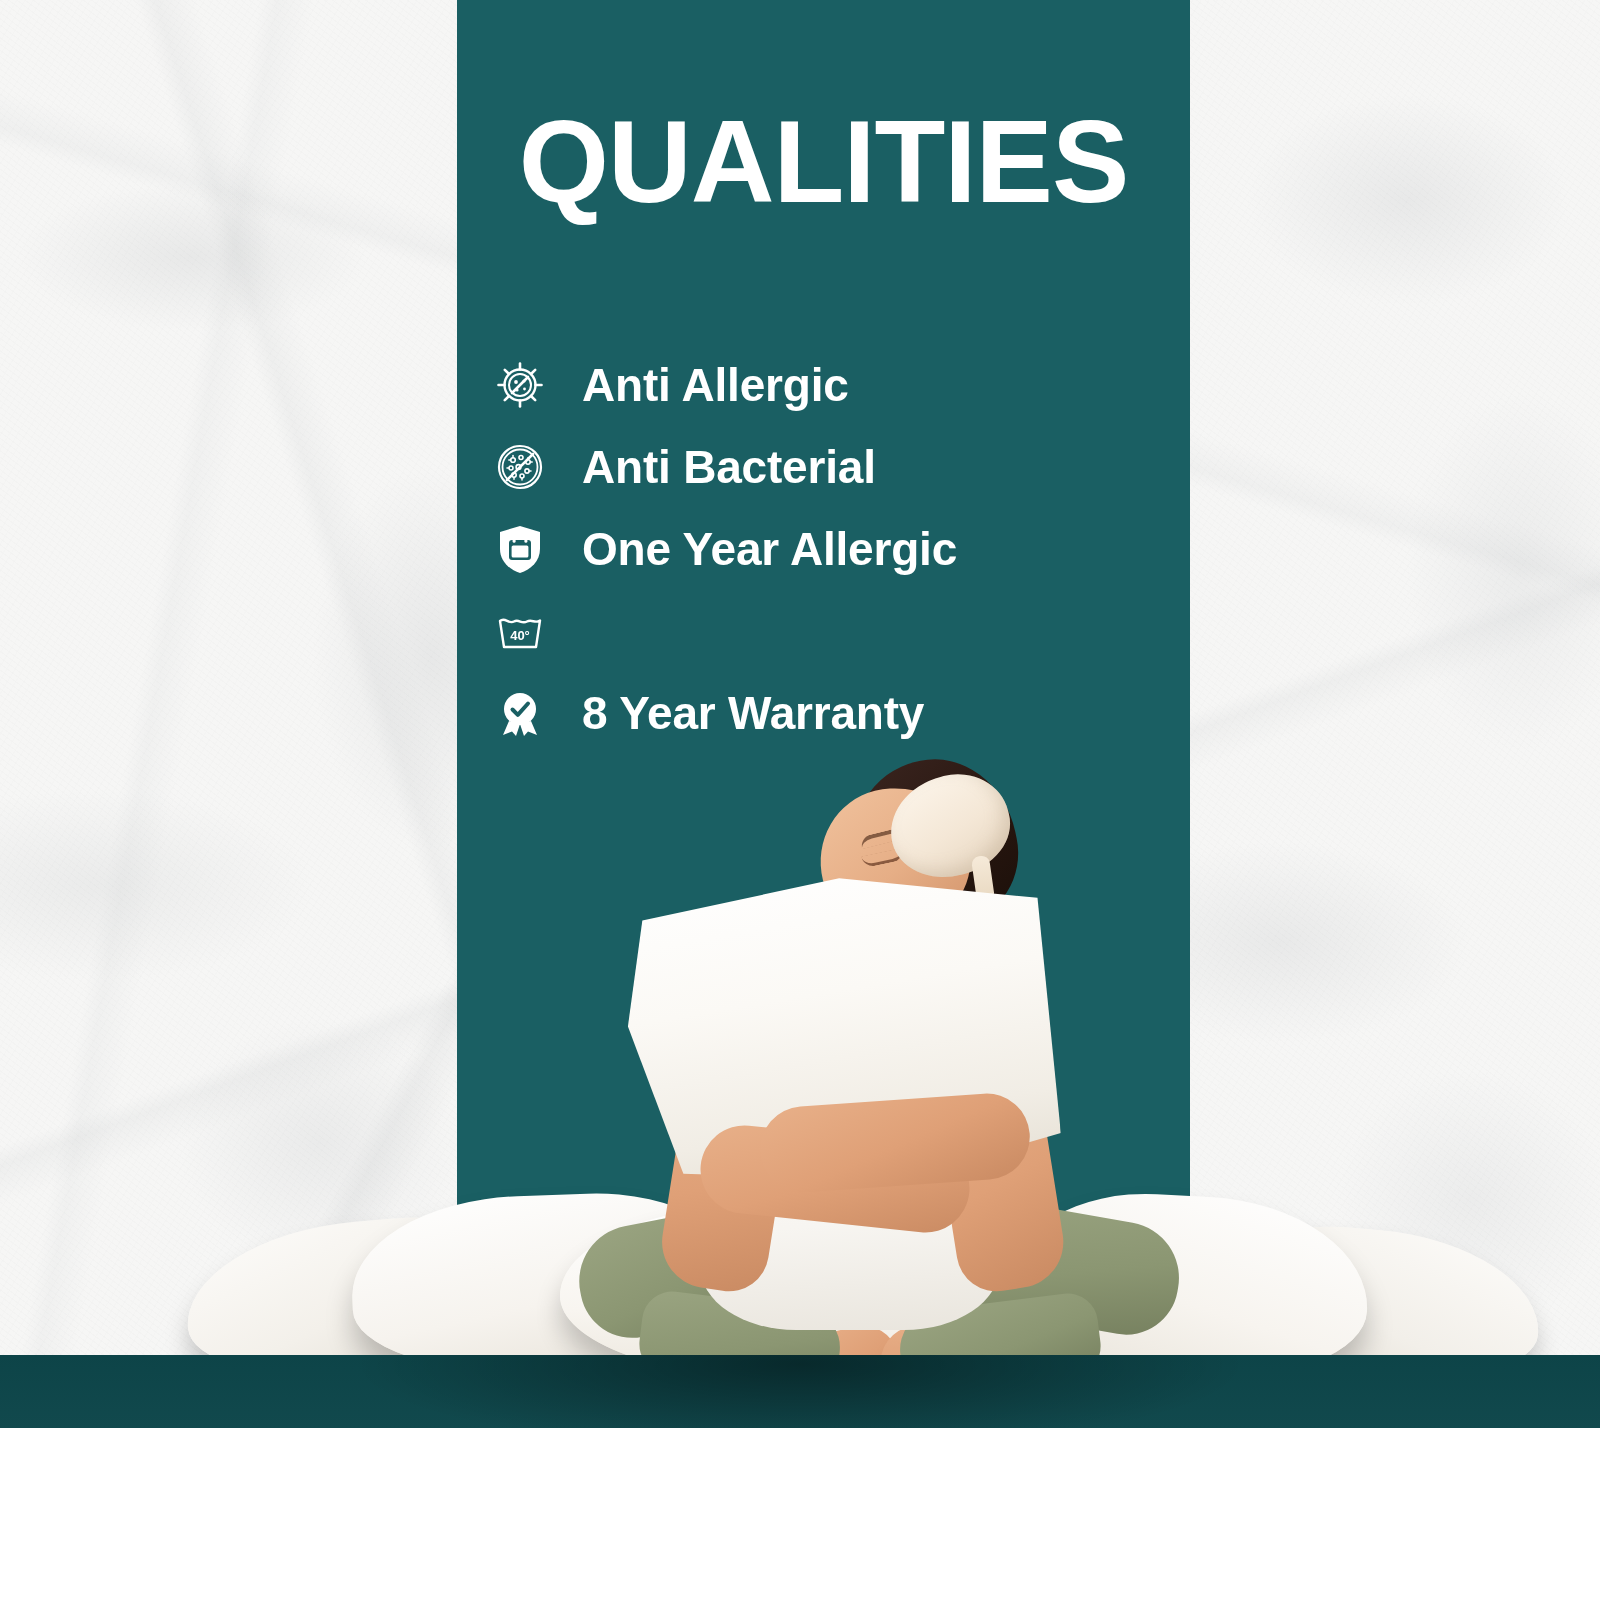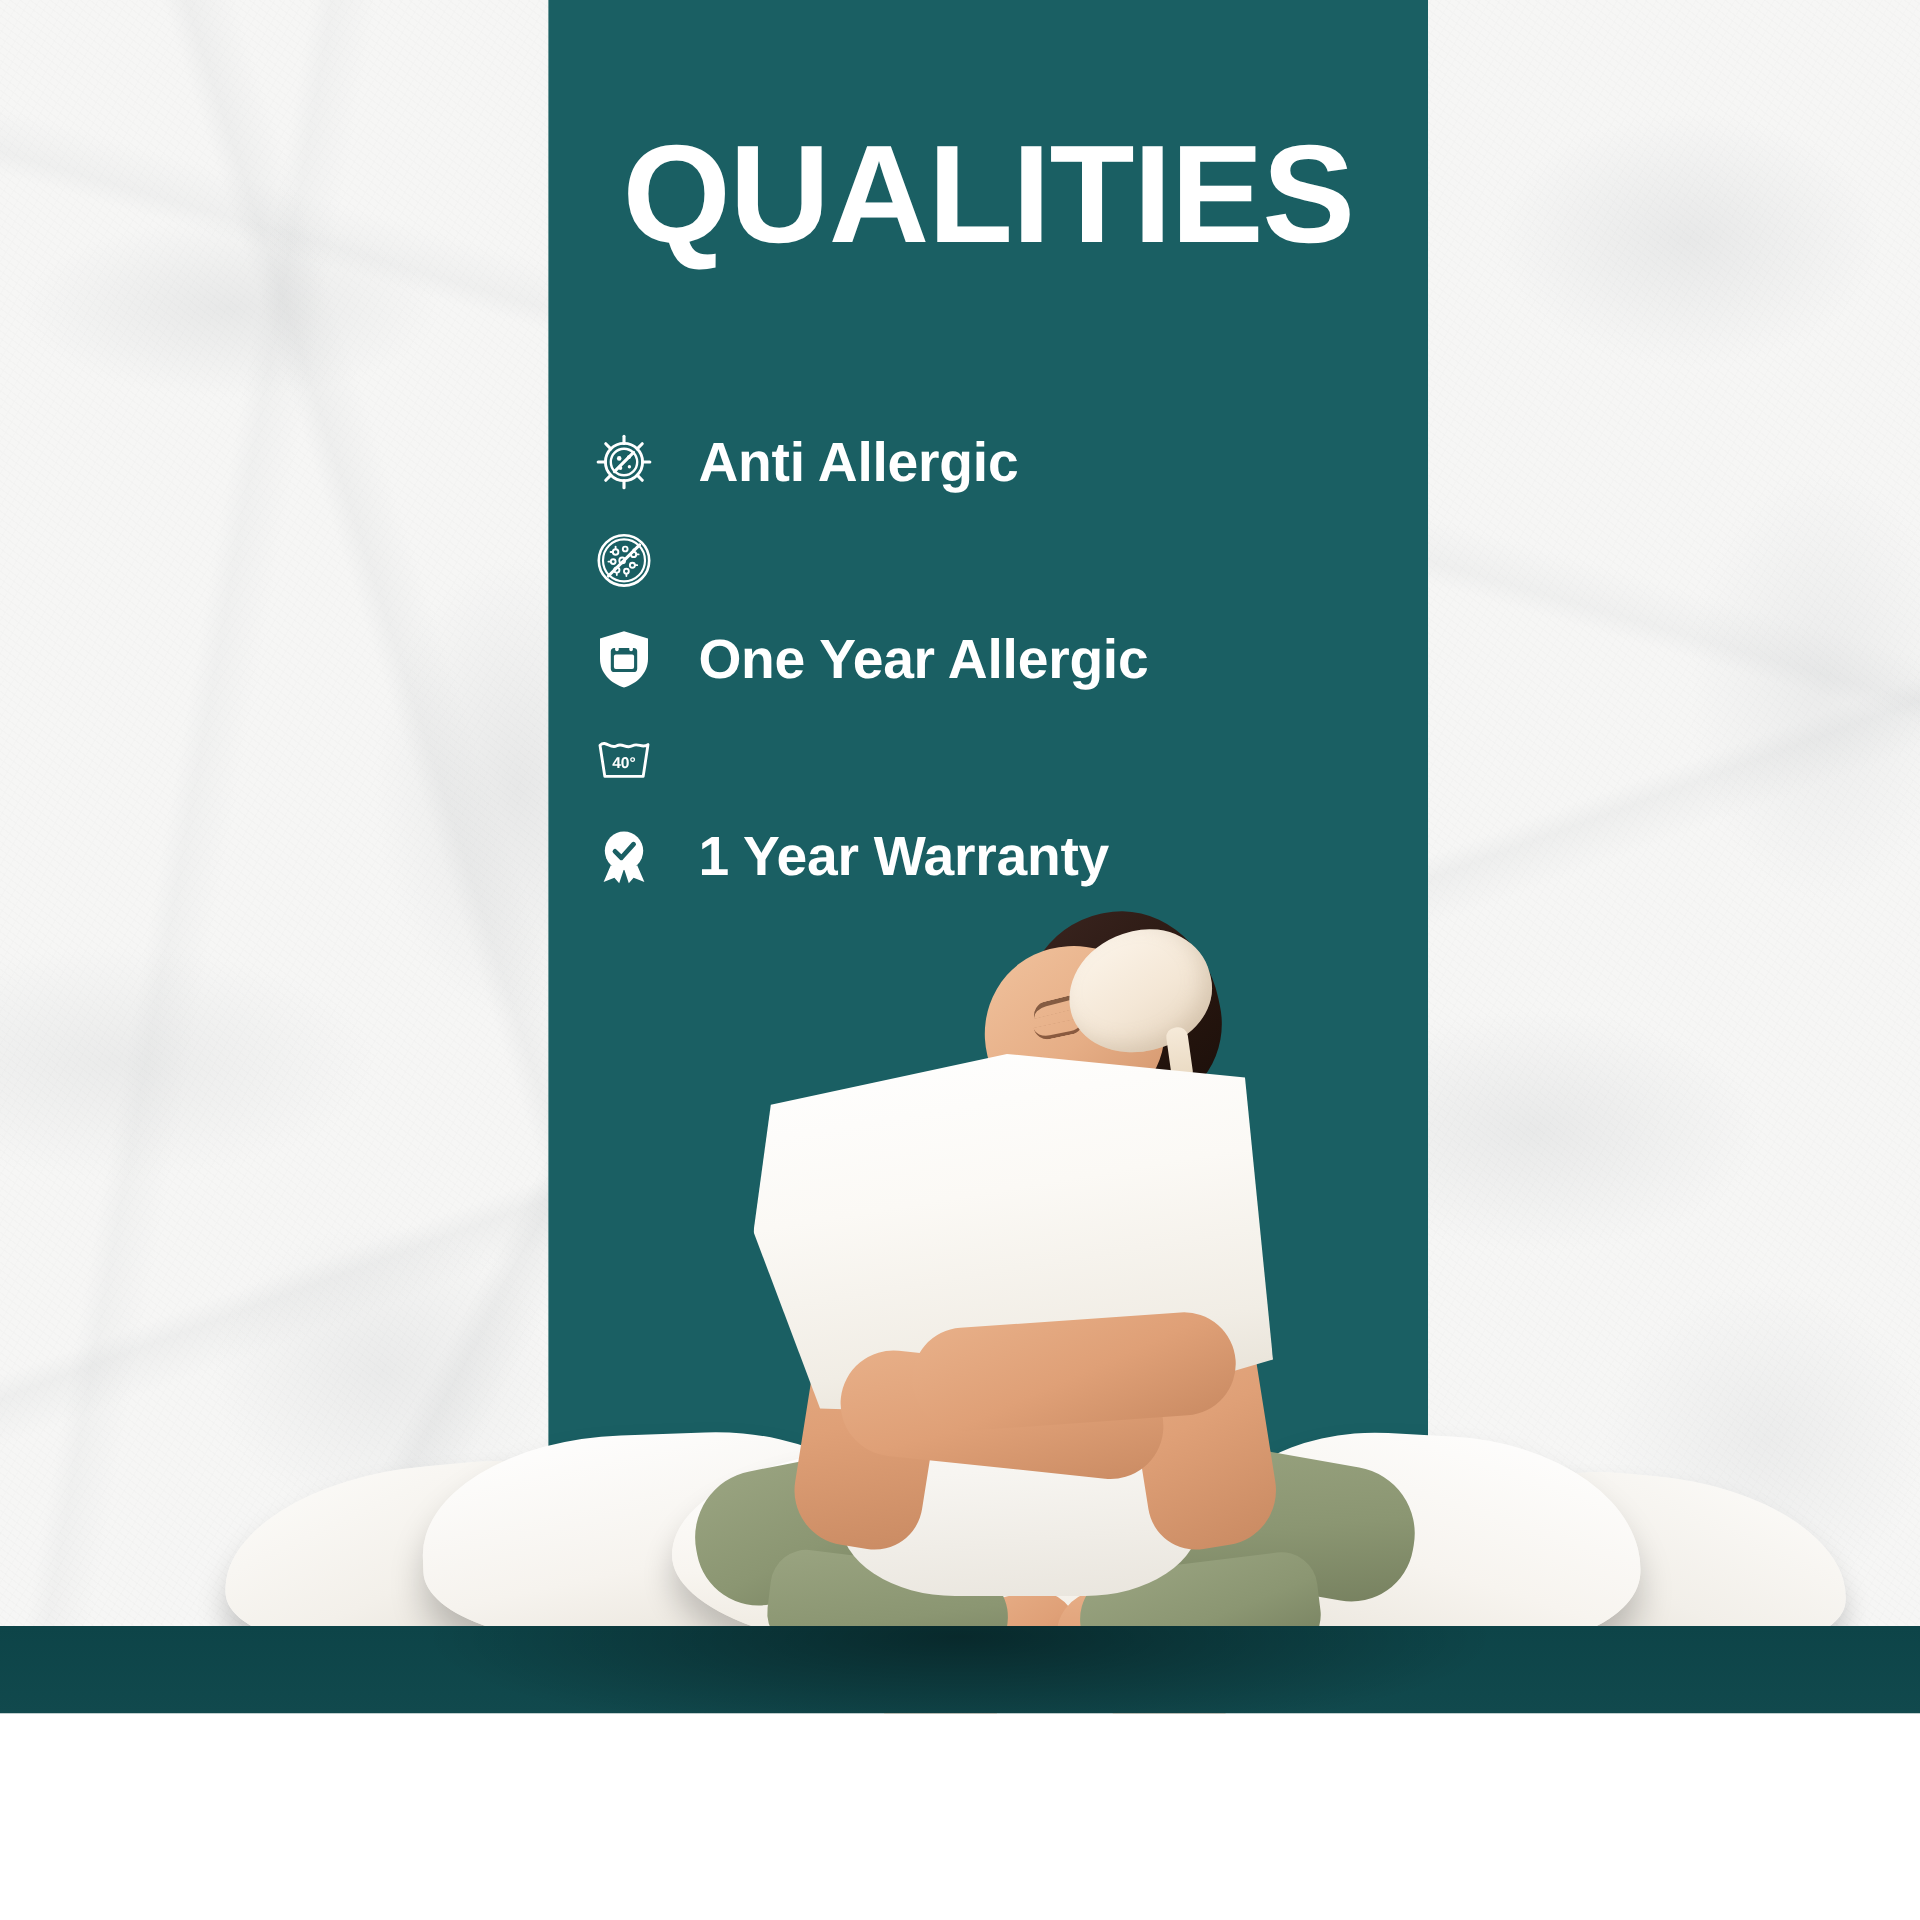--- a/index.html
+++ b/index.html
@@ -381,20 +381,21 @@
             <line x1="36.4" y1="21" x2="38.2" y2="21"></line>
             <line x1="34" y1="16.8" x2="34" y2="18.6"></line>
             <line x1="13" y1="27" x2="14.8" y2="27"></line>
             <line x1="35.2" y1="30" x2="37" y2="30"></line>
             <line x1="20" y1="36.4" x2="20" y2="38.2"></line>
             <line x1="28" y1="37.2" x2="28" y2="39"></line>
           </g>
           <line x1="13" y1="39" x2="39" y2="13" stroke-width="2.6" stroke-linecap="round"></line>
         </svg>
       </span>
+      <span class="feature-label">Anti Bacterial</span>
     </div>
 
     <div class="feature-row">
       <span class="feature-icon">
         <svg width="48" height="52" viewBox="0 0 48 52" fill="none">
           <path d="M24 3 L44 9 V26 C44 38 35 46.5 24 50 C13 46.5 4 38 4 26 V9 Z" fill="#ffffff"></path>
           <rect x="13" y="17" width="22" height="20" rx="3" fill="#1a5f63"></rect>
           <rect x="15.6" y="22.5" width="16.8" height="12" rx="1.6" fill="#ffffff"></rect>
           <rect x="16.6" y="13.4" width="3" height="6.4" rx="1.5" fill="#ffffff"></rect>
           <rect x="28.4" y="13.4" width="3" height="6.4" rx="1.5" fill="#ffffff"></rect>
@@ -414,21 +415,21 @@
 
     <div class="feature-row">
       <span class="feature-icon">
         <svg width="46" height="50" viewBox="0 0 46 50" fill="none">
           <path d="M12 33 L6 47 L15 43.5 L19 48 L23 36 Z" fill="#ffffff"></path>
           <path d="M34 33 L40 47 L31 43.5 L27 48 L23 36 Z" fill="#ffffff"></path>
           <circle cx="23" cy="21" r="16" fill="#ffffff"></circle>
           <path d="M15.5 21.5 L20.8 26.8 L31 15.5" stroke="#1a5f63" stroke-width="4" stroke-linecap="round" stroke-linejoin="round" fill="none"></path>
         </svg>
       </span>
-      <span class="feature-label">1 Year Warranty</span>
+      <span class="feature-label">8 Year Warranty</span>
     </div>
 
   </div>
 
   <div class="photo"></div>
 
   <div class="pillow p-left-far"></div>
   <div class="pillow p-left-mid"></div>
   <div class="pillow p-right-far"></div>
   <div class="pillow p-right-mid"></div>

